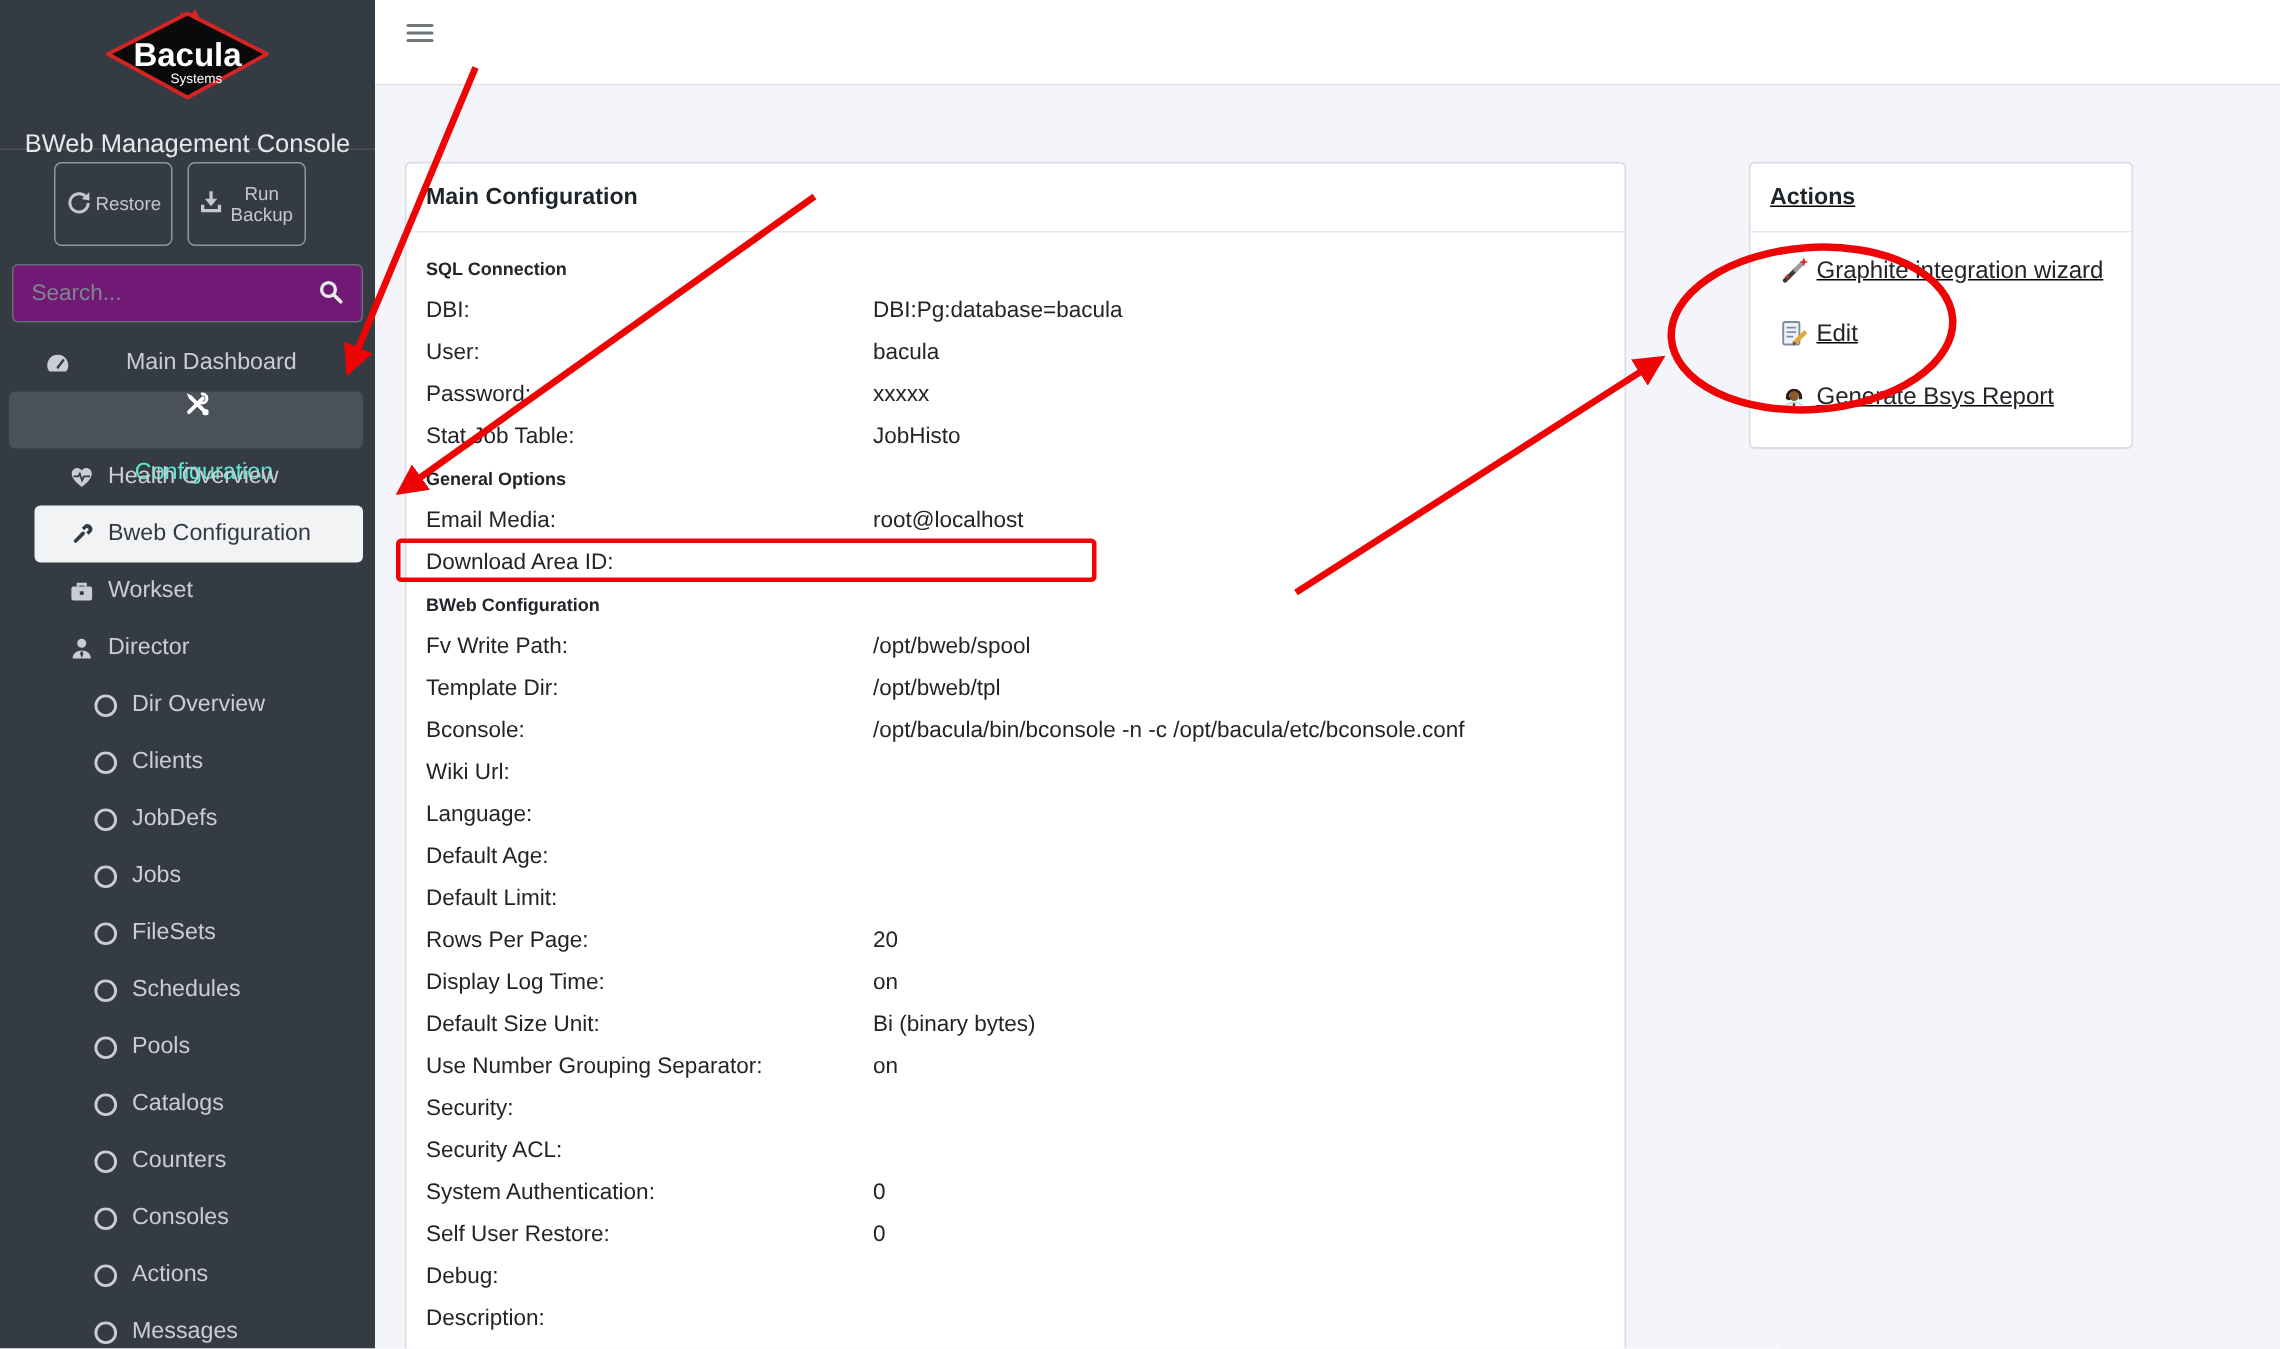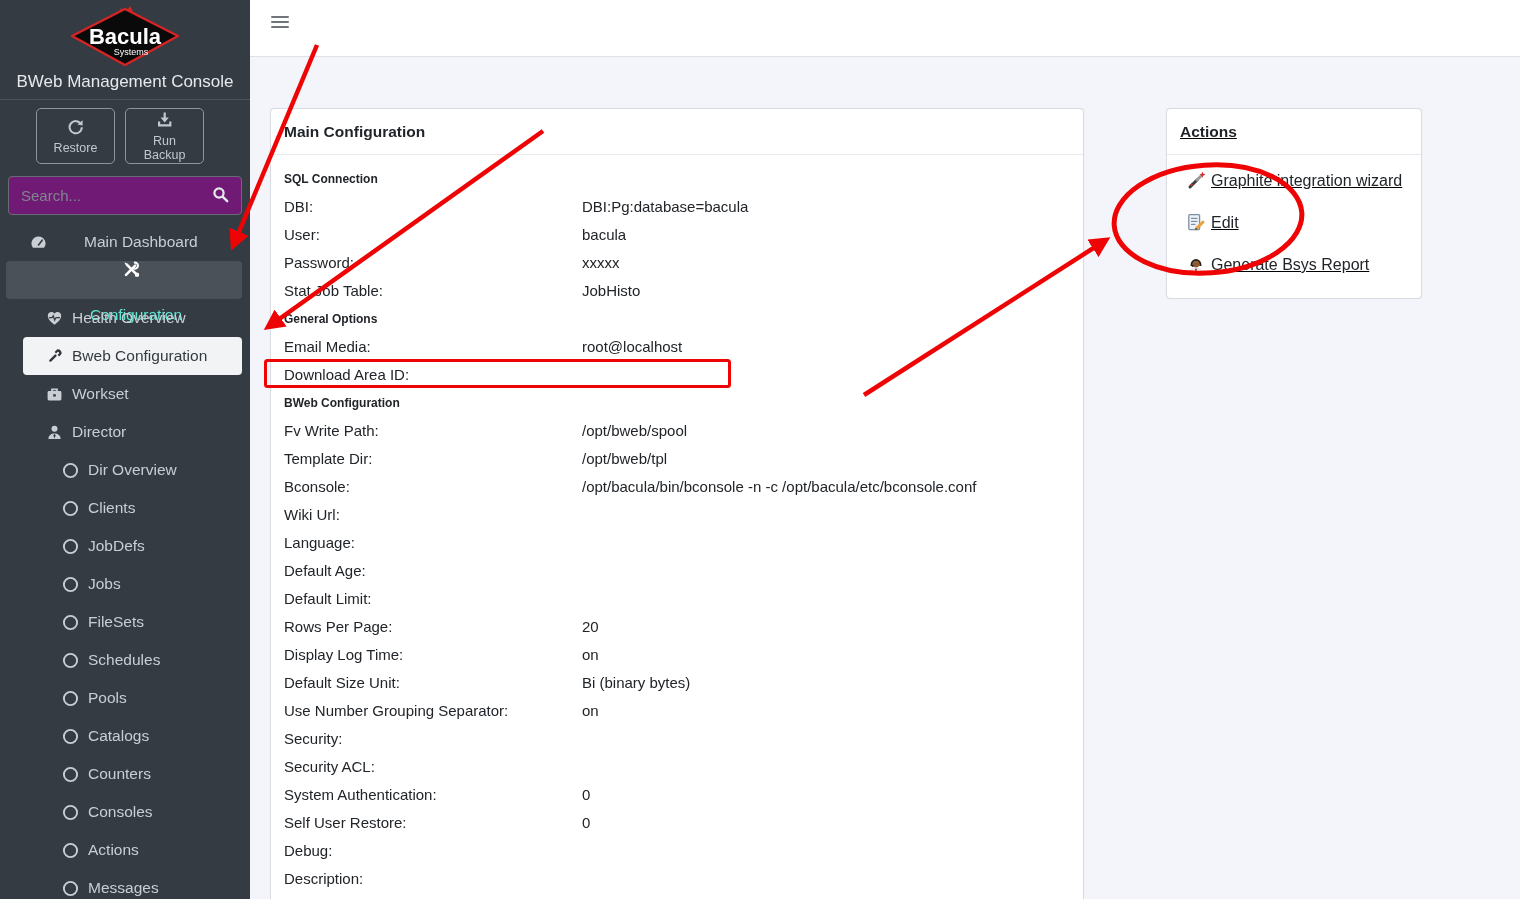--- a/index.html
+++ b/index.html
@@ -4,24 +4,24 @@
 <style>
   html,body{margin:0;padding:0;}
   body{
     width:1520px;height:899px;position:relative;overflow:hidden;
     font-family:"Liberation Sans",sans-serif;background:#f4f5fa;
   }
   
   .sidebar{position:absolute;left:0;top:0;width:250px;height:899px;background:#353b43;z-index:2;}
   .brand{height:99px;border-bottom:1px solid rgba(255,255,255,.12);text-align:center;}
   .brand svg{margin-top:5px;}
-  .brand-title{color:#e6e9ec;font-size:17px;margin-top:1px;}
+  .brand-title{color:#e6e9ec;font-size:17px;margin-top:14px;}
   .side-buttons{display:flex;gap:10px;padding:8px 0 0 36px;}
   .side-btn{width:79px;height:56px;border:1px solid #8f959c;border-radius:5px;background:transparent;
-    color:#c2c7d0;display:flex;flex-direction:column;align-items:center;justify-content:center;gap:3px;
+    color:#c2c7d0;display:flex;flex-direction:row;align-items:center;justify-content:center;gap:3px;
     font-size:12.5px;font-family:"Liberation Sans",sans-serif;cursor:pointer;}
   .side-search{margin:12px 8px 0 8px;height:37px;display:flex;align-items:stretch;
     border:1px solid #666c73;border-radius:4px;background:#701a75;}
   .side-search input{flex:1;min-width:0;background:transparent;border:none;outline:none;
     color:#c2c7d0;font-size:15px;padding:0 0 0 12px;font-family:"Liberation Sans",sans-serif;}
   .side-search input::placeholder{color:#7f868e;}
   .side-search button{width:42px;background:transparent;border:none;cursor:pointer;display:flex;align-items:center;justify-content:center;}
   .nav{margin-top:8px;}
   .nav-item{height:38px;display:flex;align-items:center;border-radius:4px;color:#c9ced4;
     font-size:15.5px;cursor:pointer;margin-right:8px;}

